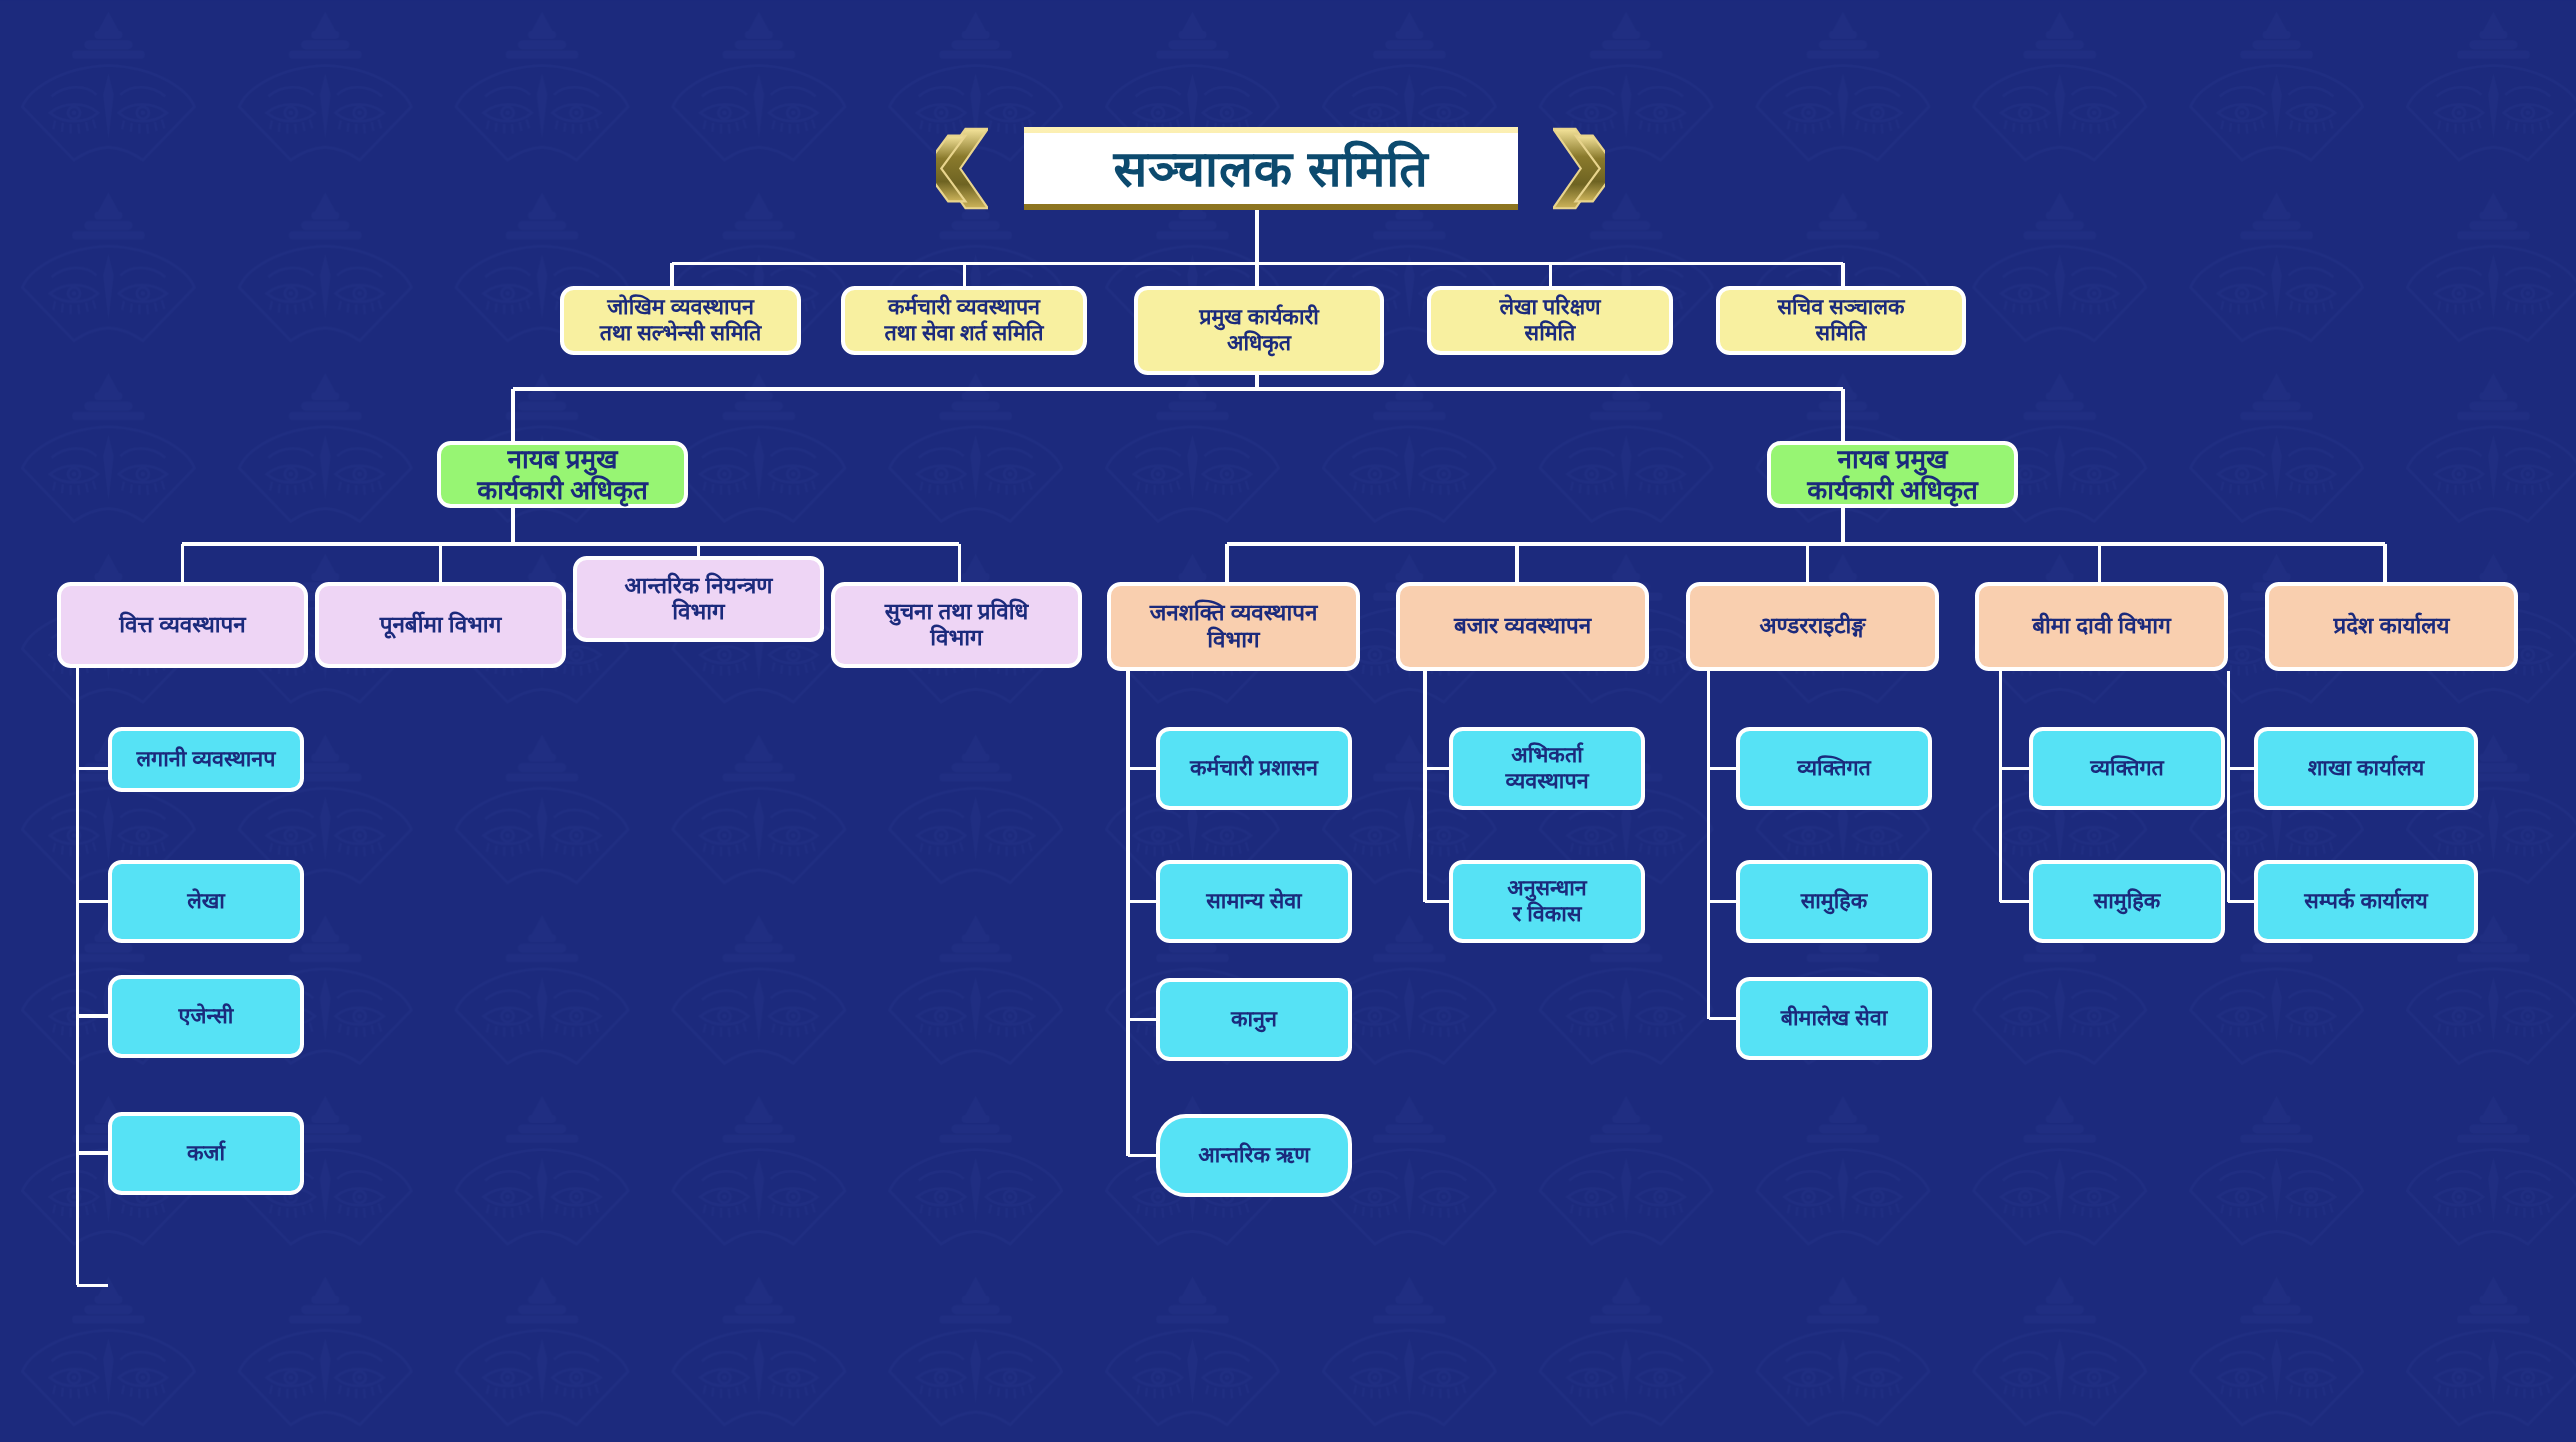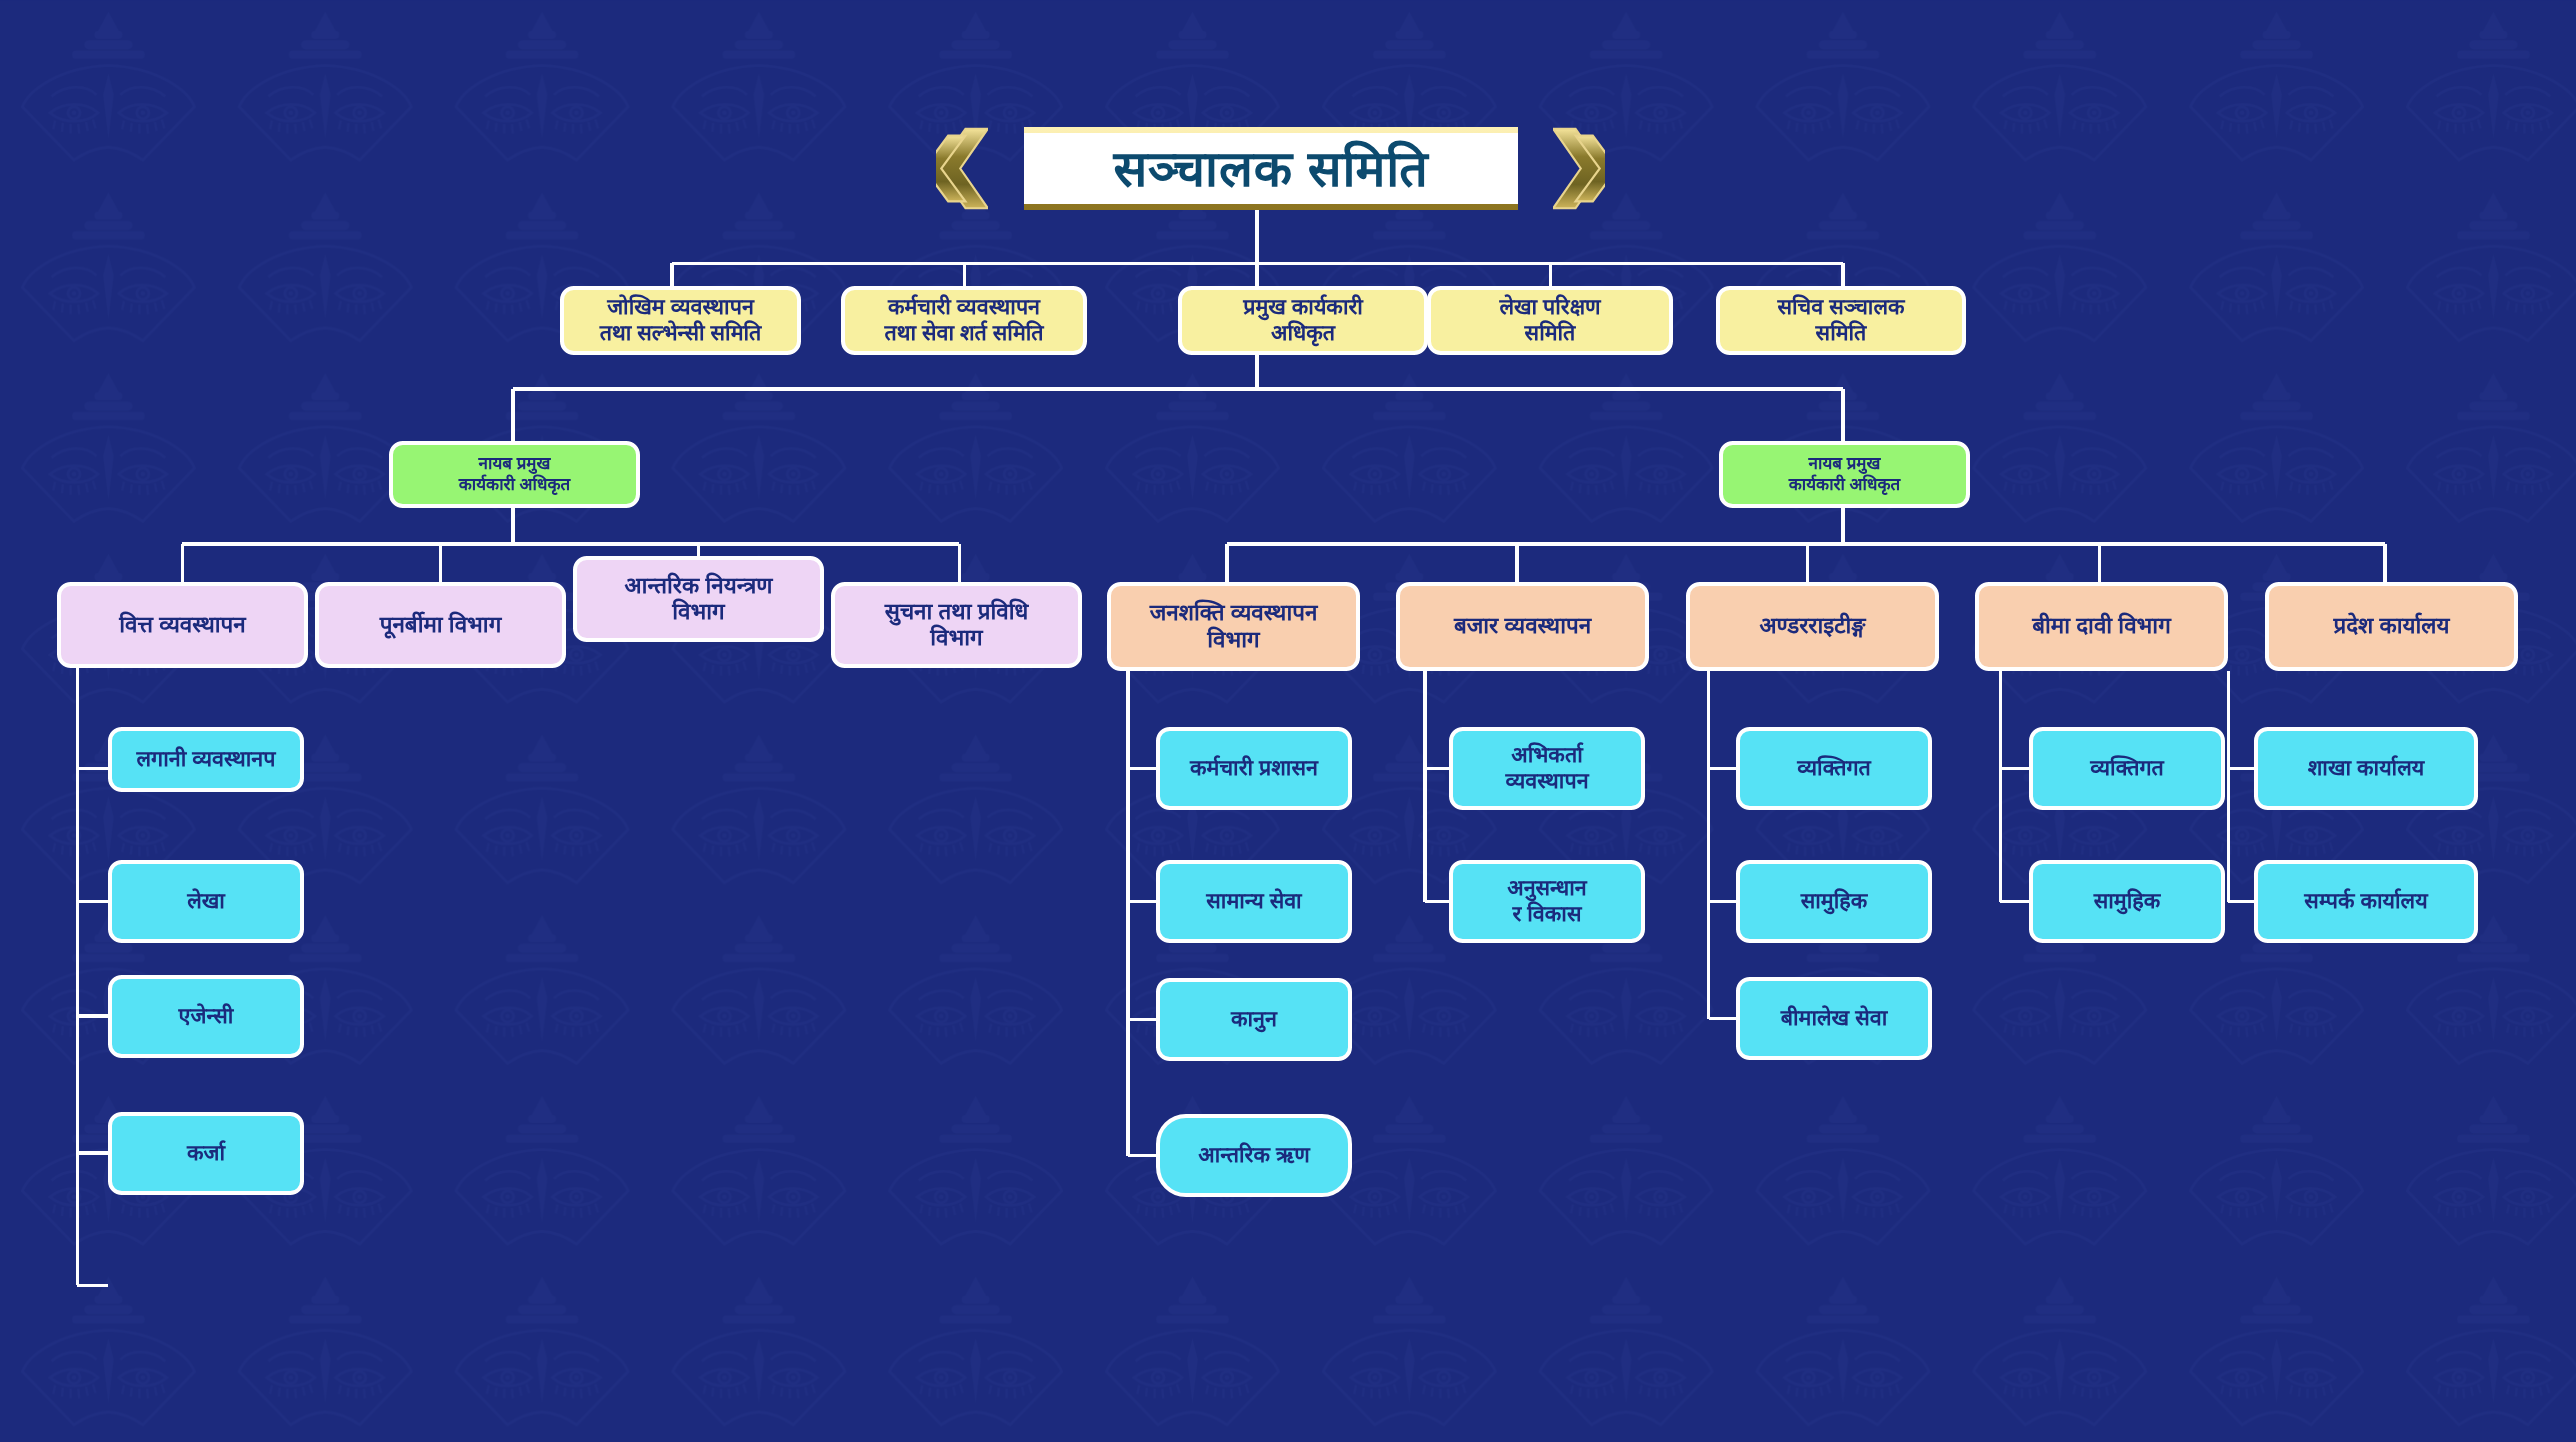--- a/index.html
+++ b/index.html
@@ -57,21 +57,21 @@
     text-align: center;
     color: #1b2a7c;
     font-weight: bold;
     line-height: 1.18;
     padding: 3.4px 6.9px;
     white-space: pre-line;
     z-index: 3;
   }
 
   .node.committee   { background: #f8f0a0; font-size: 21.5px; }
-  .node.deputy      { background: #97f573; font-size: 17px; }
+  .node.deputy      { background: #97f573; font-size: 26px; margin-left: 48px; }
   .node.dept-violet { background: #eed5f5; font-size: 22.4px; }
   .node.dept-peach  { background: #f9cfaf; font-size: 22.4px; }
   .node.leaf        { background: #56e2f5; font-size: 21.5px; }
 
   
   #root-banner {
     position: absolute;
     left: 972px;
     top: 127px;
     width: 597px;
@@ -256,21 +256,21 @@
       </defs>
       <path d="M26 2 L0 2 L32 48 L0 94 L26 94 L58 48 Z" fill="url(#gold2)" stroke="#e8d48d" stroke-width="2.5"></path>
       <path d="M46 10 L26 10 L54 48 L26 86 L46 86 L74 48 Z" fill="url(#gold2)" stroke="#e8d48d" stroke-width="2.5"></path>
     </svg>
   </div>
 
   <div class="node committee" style="left:560px;  top:286px; width:241px; height:69px;">जोखिम व्यवस्थापन
 तथा सल्भेन्सी समिति</div>
   <div class="node committee" style="left:841px;  top:286px; width:246px; height:69px;">कर्मचारी व्यवस्थापन
 तथा सेवा शर्त समिति</div>
-  <div class="node committee" style="left:1134px; top:286px; width:250px; height:69px;margin-left:44px;">प्रमुख कार्यकारी
+  <div class="node committee" style="left:1134px; top:286px; width:250px; height:89px;">प्रमुख कार्यकारी
 अधिकृत</div>
   <div class="node committee" style="left:1427px; top:286px; width:246px; height:69px;">लेखा परिक्षण
 समिति</div>
   <div class="node committee" style="left:1716px; top:286px; width:250px; height:69px;">सचिव सञ्चालक
 समिति</div>
 
   <div class="node deputy" style="left:389px;  top:441px; width:251px; height:67px;">नायब प्रमुख
 कार्यकारी अधिकृत</div>
   <div class="node deputy" style="left:1719px; top:441px; width:251px; height:67px;">नायब प्रमुख
 कार्यकारी अधिकृत</div>

